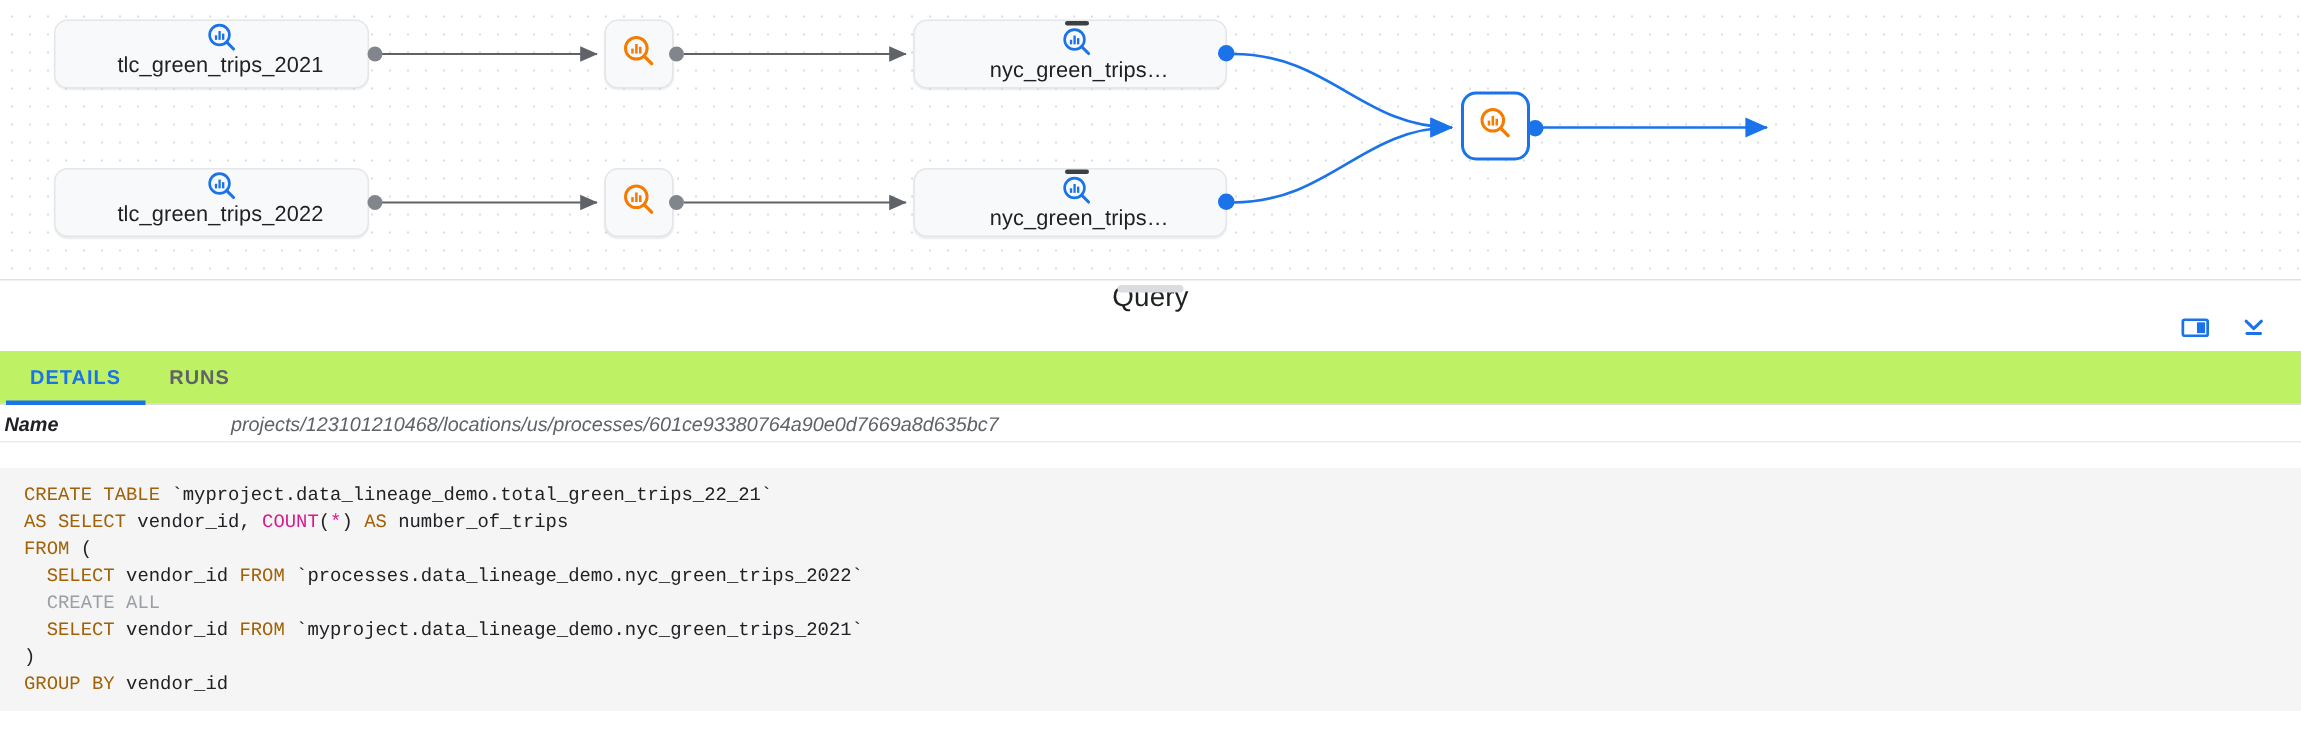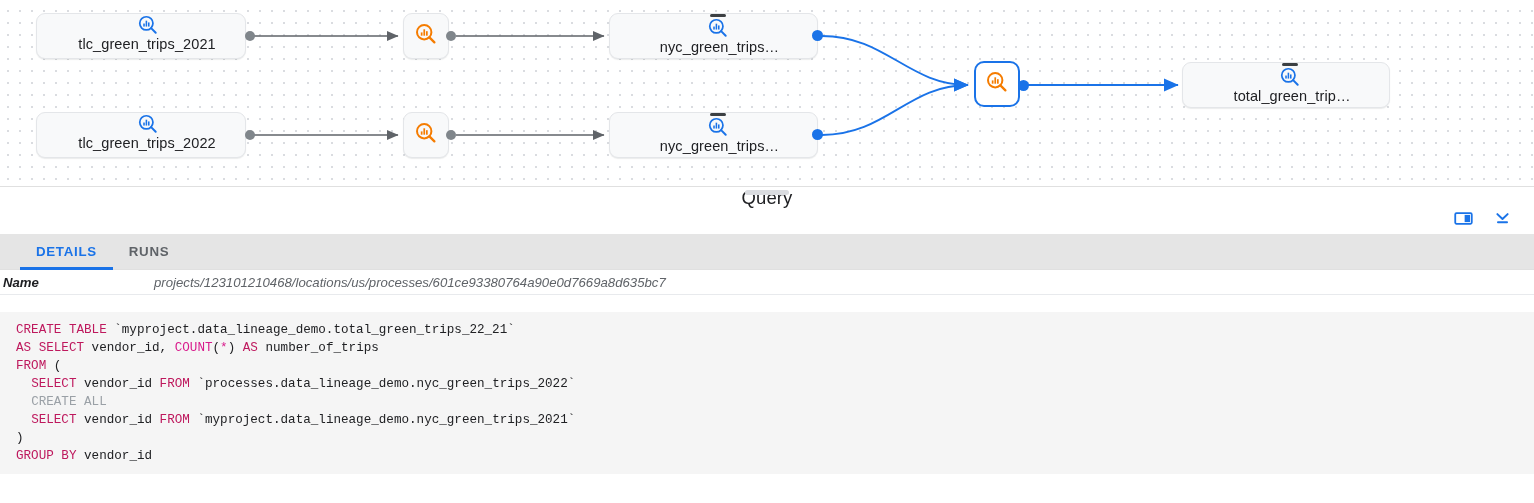--- a/index.html
+++ b/index.html
@@ -147,22 +147,22 @@
     align-items: center;
     justify-content: center;
     cursor: pointer;
   }
 
   .tabs {
     height: 35px;
     display: flex;
     align-items: stretch;
     border-bottom: 1px solid #e0e0e0;
-    padding-left: 20px;
-    background: #e5e5e5;
+    padding-left: 4px;
+    background: #bef264;
   }
   .tab {
     display: flex;
     align-items: center;
     padding: 0 16px;
     font-size: 13.3px;
     font-weight: 600;
     letter-spacing: .7px;
     color: #5f6368;
     cursor: pointer;
@@ -215,21 +215,21 @@
   }
   .code-block pre {
     margin: 0;
     padding: 0 0 0 16px;
     font-family: "Liberation Mono", "DejaVu Sans Mono", monospace;
     font-size: 12.6px;
     line-height: 18px;
     color: #202124;
     white-space: pre;
   }
-  .kw   { color: #be185d; }
+  .kw   { color: #a16207; }
   .fn   { color: #d81b8c; }
   .op   { color: #d81b8c; }
   .dim  { color: #9aa0a6; }
 </style>
 </head>
 <body>
 
 <div class="lineage-canvas">
 
   <svg class="edge-layer" viewBox="0 0 1534 186" width="1534" height="186">
@@ -347,33 +347,20 @@
         <circle cx="10.2" cy="10.2" r="7.2" fill="none" stroke="#f57c00" stroke-width="2"></circle>
         <rect x="6.8" y="10.4" width="1.7" height="3.3" fill="#f57c00"></rect>
         <rect x="9.4" y="7.3" width="1.7" height="6.4" fill="#f57c00"></rect>
         <rect x="12.0" y="9.2" width="1.7" height="4.5" fill="#f57c00"></rect>
         <line x1="15.4" y1="15.4" x2="20.4" y2="20.4" stroke="#f57c00" stroke-width="2.3" stroke-linecap="round"></line>
       </svg>
     </span>
   </div>
   <div class="port blue" style="left:1018px; top:80px;"></div>
 
-  <div class="node-card" style="left:1182px; top:62px; width:208px;">
-    <span class="dash"></span>
-    <span class="node-icon">
-      <svg width="22" height="22" viewBox="0 0 24 24">
-        <circle cx="10.2" cy="10.2" r="7.2" fill="none" stroke="#1a73e8" stroke-width="1.9"></circle>
-        <rect x="6.8" y="10.4" width="1.7" height="3.3" fill="#1a73e8"></rect>
-        <rect x="9.4" y="7.3" width="1.7" height="6.4" fill="#1a73e8"></rect>
-        <rect x="12.0" y="9.2" width="1.7" height="4.5" fill="#1a73e8"></rect>
-        <line x1="15.4" y1="15.4" x2="20.4" y2="20.4" stroke="#1a73e8" stroke-width="2.2" stroke-linecap="round"></line>
-      </svg>
-    </span>
-    <span class="node-label">total_green_trip…</span>
-  </div>
 </div>
 
 <div class="divider-row">
   <div class="drag-handle"></div>
 </div>
 
 <div class="panel-header">
   <div class="panel-title">Query</div>
   <div class="panel-header-actions">
     <span class="hdr-icon">

